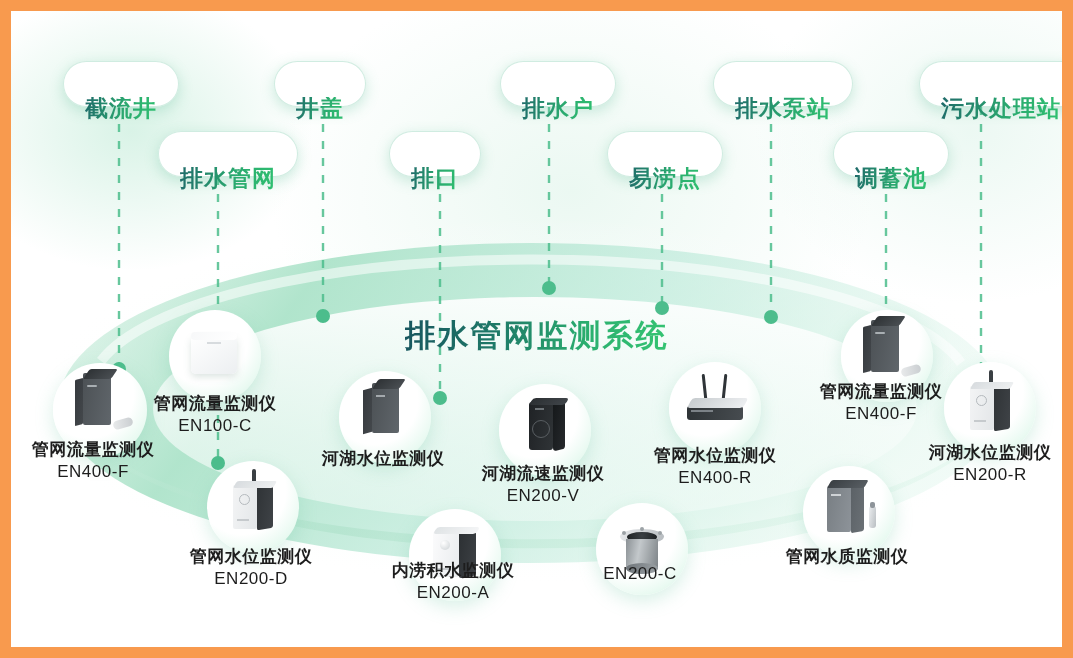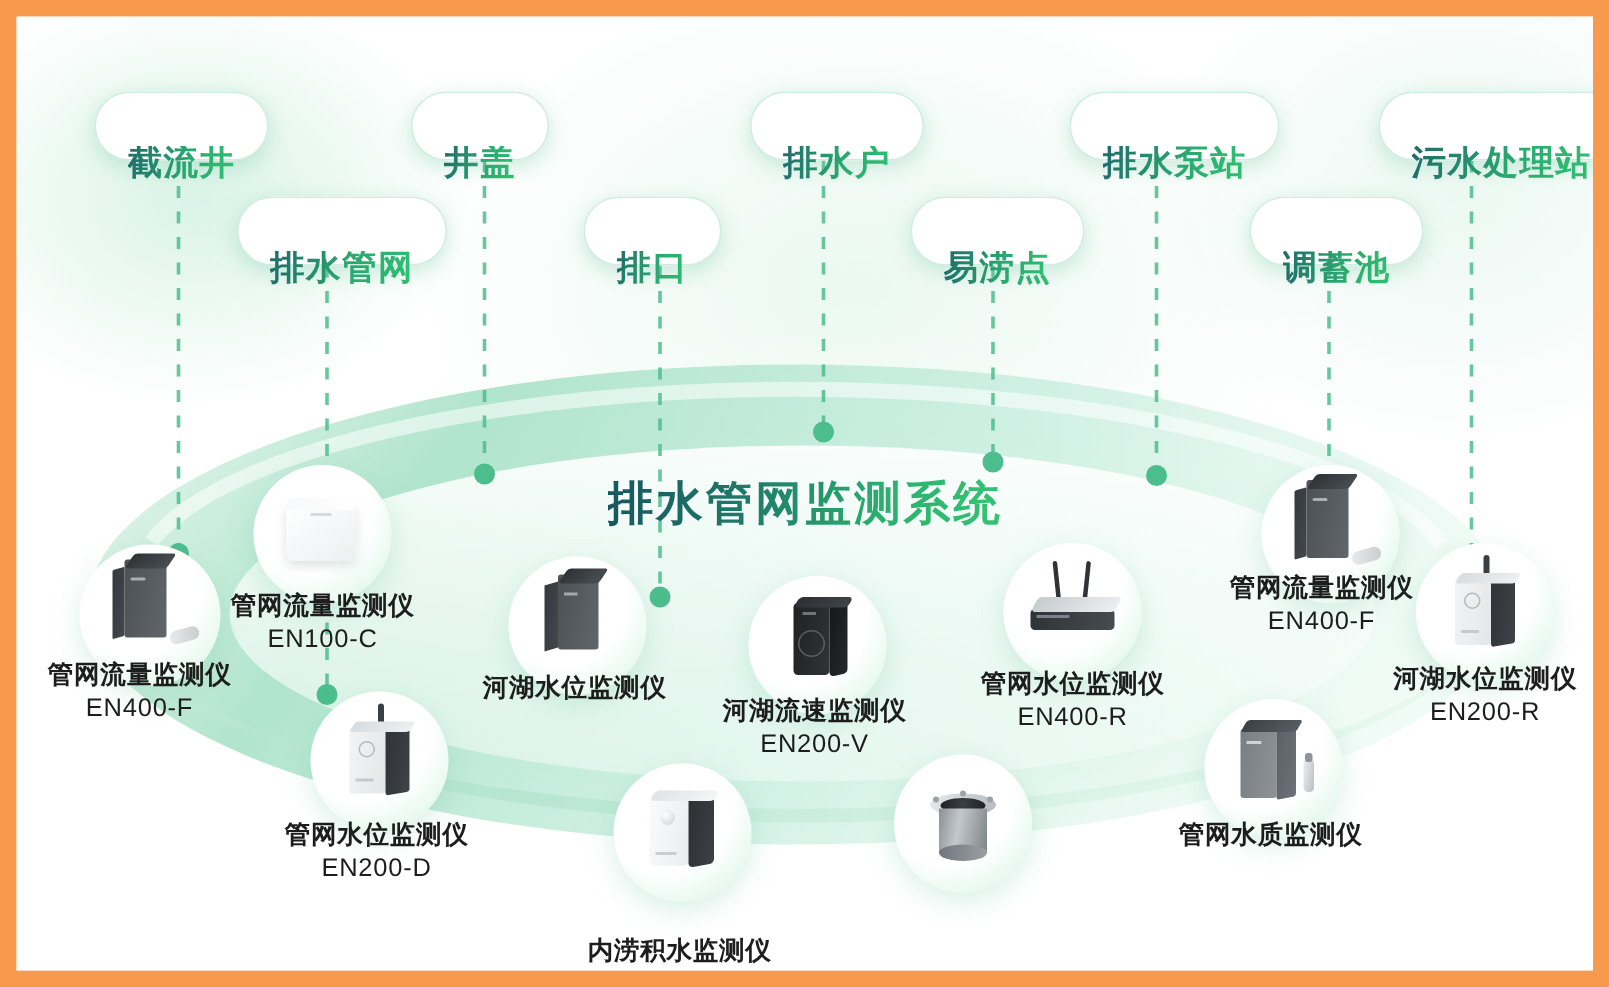--- a/index.html
+++ b/index.html
@@ -237,22 +237,23 @@
         <div class="node" style="left: 0px; top: 0px;">
           <div class="disc" style="left: 398px; top: 498px; width: 92px; height: 92px;">
             <div class="dev" style="position: absolute; left: 0px; top: 0px; width: 92px; height: 92px;">
               <div style="position: absolute; left: 24px; top: 22px; width: 26px; height: 46px; background: linear-gradient(100deg, rgb(251, 251, 252), rgb(233, 236, 238)); border-radius: 3px;"></div>
               <div style="position: absolute; left: 50px; top: 20px; width: 17px; height: 48px; background: linear-gradient(100deg, rgb(44, 48, 51), rgb(61, 65, 69)); border-radius: 3px; transform: skewY(-10deg);"></div>
               <div style="position: absolute; left: 24px; top: 18px; width: 43px; height: 7px; background: linear-gradient(120deg, rgb(223, 227, 229), rgb(245, 246, 247)); border-radius: 3px; transform: skewX(-30deg); transform-origin: left bottom;"></div>
               <div style="position: absolute; left: 31px; top: 31px; width: 10px; height: 10px; border-radius: 50%; background: radial-gradient(circle at 35% 30%, rgb(255, 255, 255), rgb(203, 208, 211));"></div>
               <div style="position: absolute; left: 28px; top: 59px; width: 14px; height: 2px; background: rgb(201, 205, 208);"></div>
             </div>
           </div>
-          <div class="cap" style="left: 312px; top: 612px; width: 260px;">
+          <div class="cap" style="left: 312px; top: 549px; width: 260px;">
             <div class="l1">内涝积水监测仪</div>
+            <div class="l2">EN200-A</div>
           </div>
         </div>
         <div class="node" style="left: 0px; top: 0px;">
           <div class="disc" style="left: 488px; top: 373px; width: 92px; height: 92px;">
             <div class="dev" style="position: absolute; left: 0px; top: 0px; width: 92px; height: 92px;">
               <div style="position: absolute; left: 30px; top: 18px; width: 24px; height: 48px; background: linear-gradient(100deg, rgb(31, 34, 37), rgb(48, 52, 55)); border-radius: 3px;"></div>
               <div style="position: absolute; left: 54px; top: 16px; width: 12px; height: 50px; background: linear-gradient(100deg, rgb(21, 24, 26), rgb(38, 41, 44)); border-radius: 3px; transform: skewY(-12deg);"></div>
               <div style="position: absolute; left: 30px; top: 14px; width: 36px; height: 7px; background: linear-gradient(120deg, rgb(43, 47, 50), rgb(64, 69, 74)); border-radius: 3px; transform: skewX(-30deg); transform-origin: left bottom;"></div>
               <div style="position: absolute; left: 33px; top: 36px; width: 16px; height: 16px; border-radius: 50%; border: 1.6px solid rgb(89, 94, 98);"></div>
               <div style="position: absolute; left: 36px; top: 24px; width: 9px; height: 2px; background: rgb(110, 116, 120);"></div>
@@ -269,20 +270,21 @@
               <div style="position: absolute; left: 24px; top: 26px; width: 44px; height: 15px; border-radius: 50%; background: linear-gradient(100deg, rgb(231, 233, 235), rgb(183, 188, 192));"></div>
               <div style="position: absolute; left: 31px; top: 29px; width: 30px; height: 10px; border-radius: 50%; background: radial-gradient(circle at 50% 40%, rgb(59, 64, 68), rgb(28, 32, 34));"></div>
               <div style="position: absolute; left: 30px; top: 36px; width: 32px; height: 30px; background: linear-gradient(100deg, rgb(139, 145, 149), rgb(195, 200, 203) 40%, rgb(125, 131, 135));"></div>
               <div style="position: absolute; left: 30px; top: 60px; width: 32px; height: 11px; border-radius: 50%; background: linear-gradient(100deg, rgb(111, 117, 122), rgb(155, 161, 165));"></div>
               <div style="position: absolute; left: 26px; top: 28px; width: 4px; height: 4px; border-radius: 50%; background: rgb(156, 162, 166);"></div>
               <div style="position: absolute; left: 62px; top: 28px; width: 4px; height: 4px; border-radius: 50%; background: rgb(156, 162, 166);"></div>
               <div style="position: absolute; left: 44px; top: 24px; width: 4px; height: 4px; border-radius: 50%; background: rgb(156, 162, 166);"></div>
             </div>
           </div>
           <div class="cap" style="left: 499px; top: 552px; width: 260px;">
+            <div class="l2">EN200-C</div>
           </div>
         </div>
         <div class="node" style="left: 0px; top: 0px;">
           <div class="disc" style="left: 658px; top: 351px; width: 92px; height: 92px;">
             <div class="dev" style="position: absolute; left: 0px; top: 0px; width: 92px; height: 92px;">
               <div style="position: absolute; left: 34px; top: 12px; width: 2.6px; height: 26px; background: rgb(47, 52, 56); border-radius: 2px; transform: rotate(-6deg);"></div>
               <div style="position: absolute; left: 54px; top: 12px; width: 2.6px; height: 26px; background: rgb(47, 52, 56); border-radius: 2px; transform: rotate(6deg);"></div>
               <div style="position: absolute; left: 18px; top: 44px; width: 56px; height: 14px; background: linear-gradient(100deg, rgb(46, 51, 54), rgb(71, 76, 80)); border-radius: 3px;"></div>
               <div style="position: absolute; left: 18px; top: 36px; width: 56px; height: 10px; background: linear-gradient(120deg, rgb(198, 203, 206), rgb(238, 240, 242)); border-radius: 3px; transform: skewX(-28deg); transform-origin: left bottom;"></div>
               <div style="position: absolute; left: 22px; top: 48px; width: 22px; height: 2px; background: rgb(124, 130, 135);"></div>

